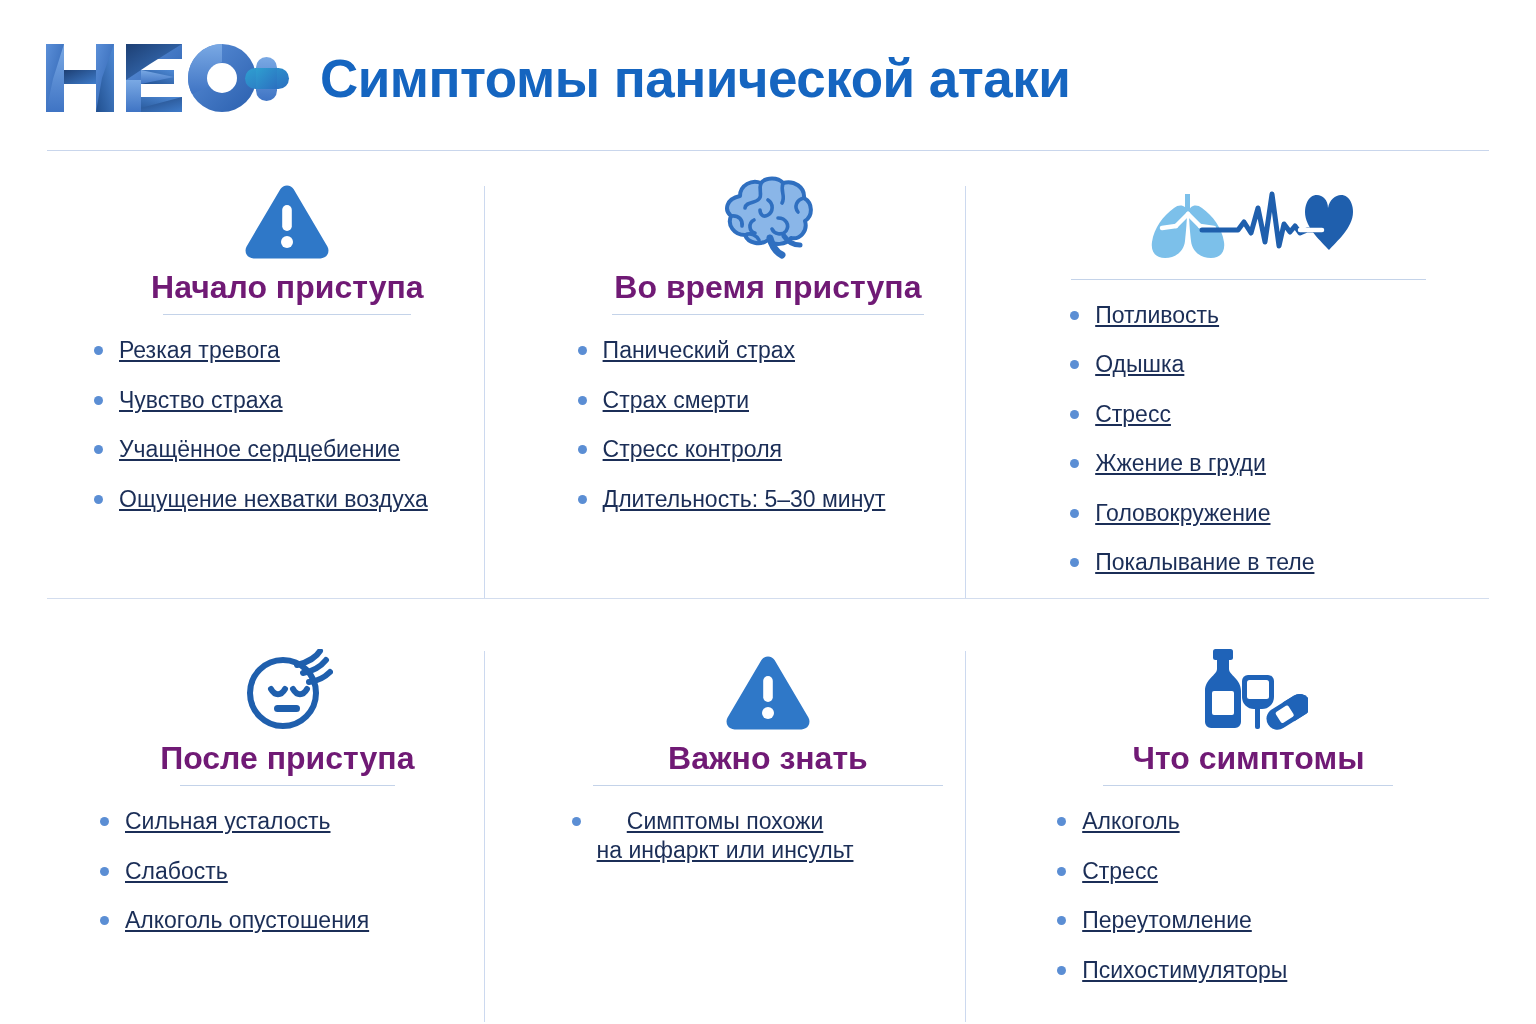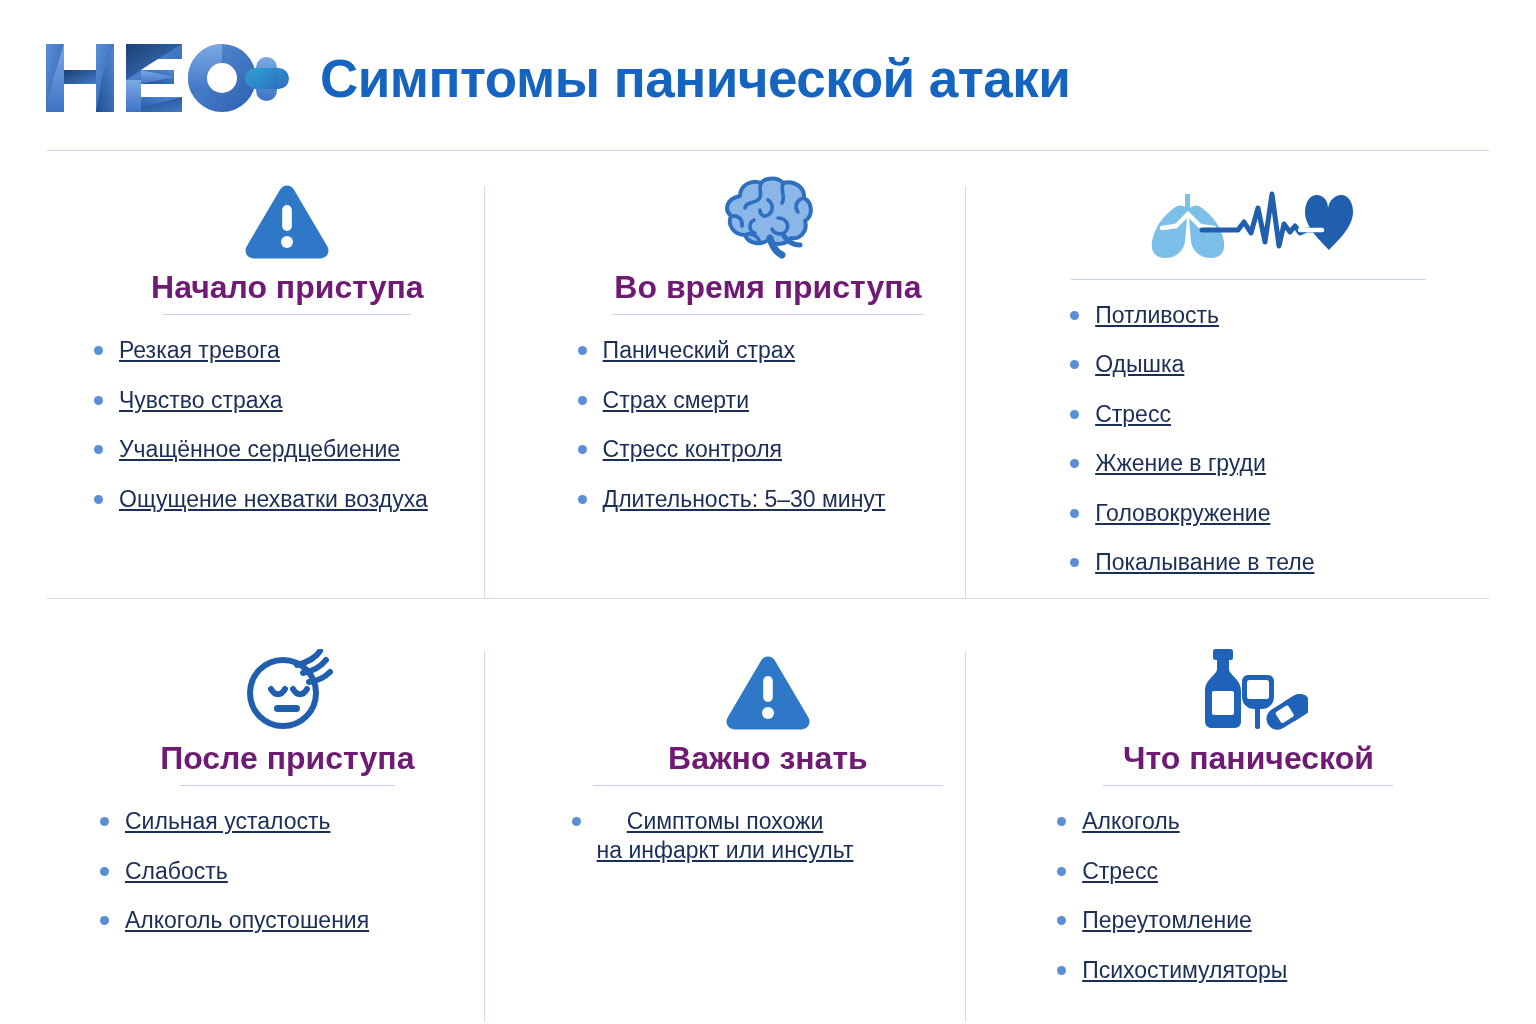--- a/index.html
+++ b/index.html
@@ -394,21 +394,21 @@
               <rect x="59" y="33" width="22" height="19" rx="2.5" fill="#ffffff"></rect>
               <rect x="67" y="60" width="5" height="22" rx="2" fill="#1f63b8"></rect>
 
               <g transform="rotate(-32 100 64)">
                 <rect x="76" y="54" width="48" height="22" rx="11" fill="#1f63b8"></rect>
                 <path d="M100 54 h13 a11 11 0 0 1 0 22 h-13 Z" fill="#1f63b8"></path>
                 <rect x="88" y="58.5" width="15" height="13" rx="2" fill="#ffffff"></rect>
               </g>
             </svg>
           </div>
-          <div class="card-title">Что панической</div>
+          <div class="card-title">Что симптомы</div>
           <div class="title-rule rule-w6"></div>
           <ul class="items inset-f">
             <li>Алкоголь</li>
             <li>Стресс</li>
             <li>Переутомление</li>
             <li>Психостимуляторы</li>
           </ul>
         </div>
       </div>
     </div>

